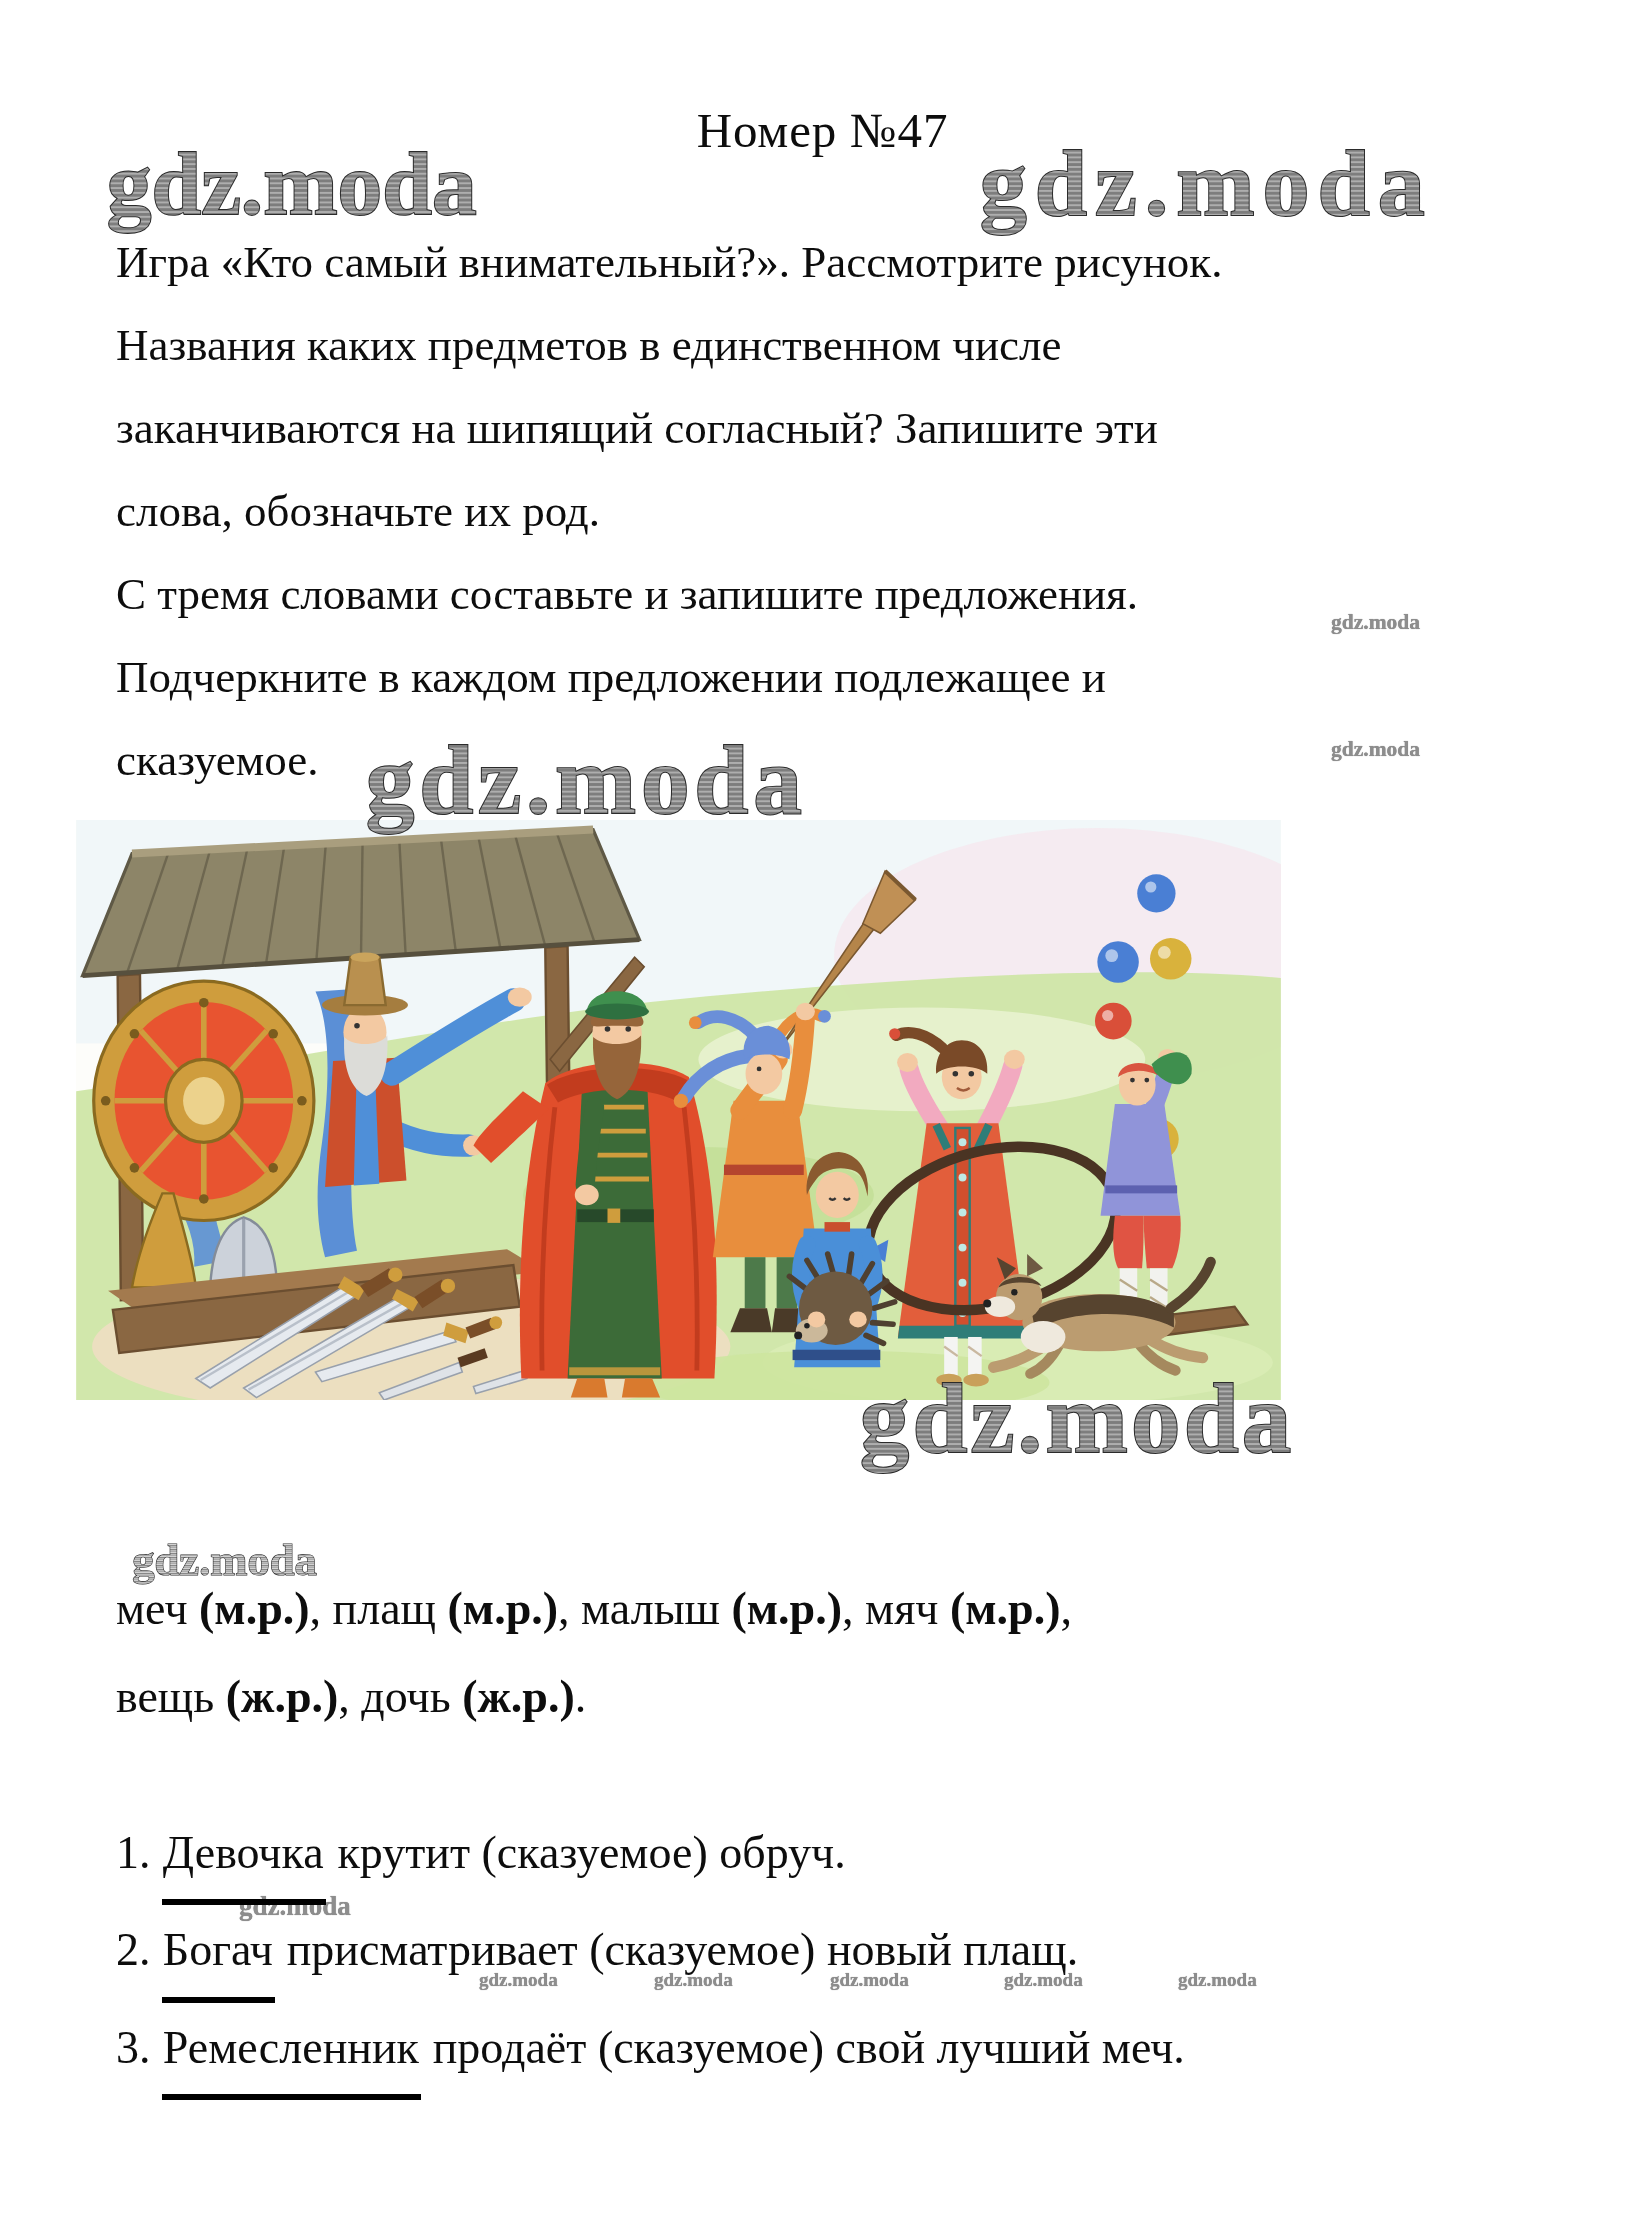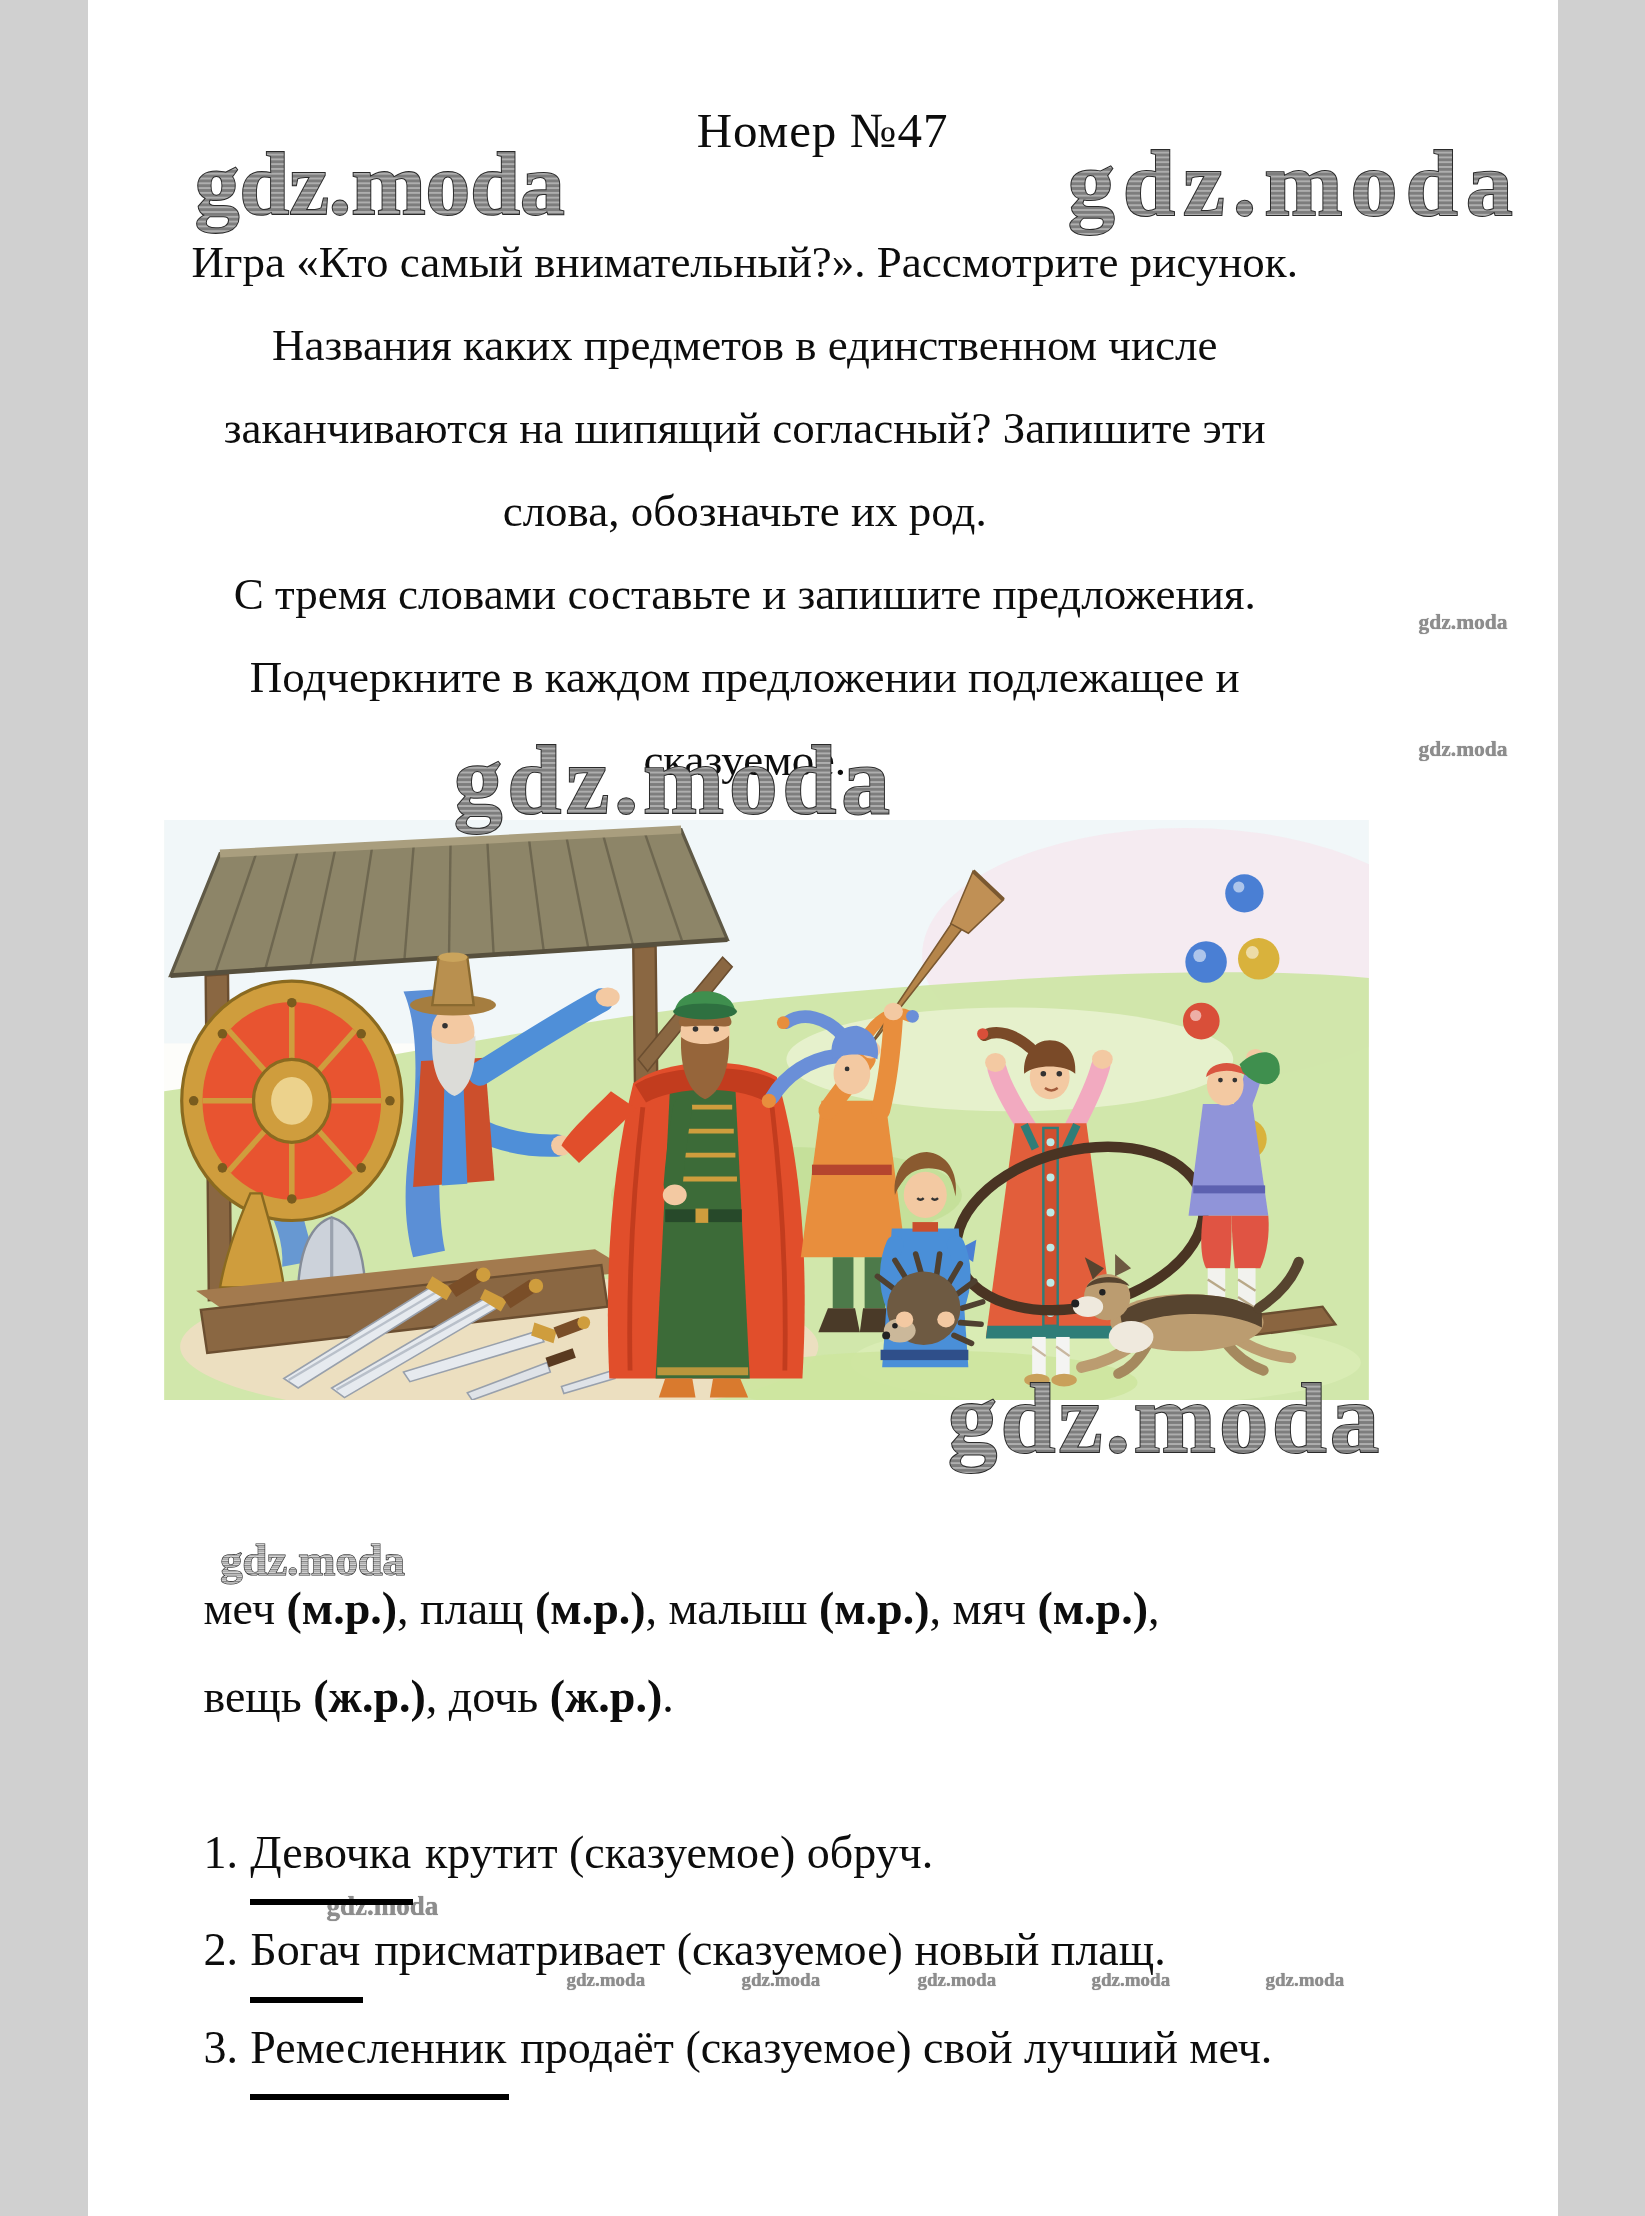--- a/index.html
+++ b/index.html
@@ -1,25 +1,25 @@
 <!DOCTYPE html>
 <html style="--sky: #e7f2f8; --pink: #f6e7ee; --grass: #cfe6a6; --grassLight: #e6f1cc; --ground: #ecdfc0; --roof: #8d8568; --roofDark: #6e6750; --roofLight: #a99e7e; --wood: #8a6742; --woodDark: #6b4e30; --gold: #cf9d3d; --goldDark: #8a6a20; --shieldRed: #e85430; --drape: #5b8fd6; --silver: #ccd2da; --silverDark: #9aa2ae; --skin: #f3c9a2; --hat: #b9904f; --sellerBlue: #4f8fd8; --vest: #cc4f2c; --beard: #dcdcd8; --cape: #e14e2b; --capeDark: #c23c1e; --caftan: #3c6b38; --capGreen: #3f8f4e; --hairBrown: #96653a; --boot: #d97a2e; --tunicOrange: #e88e3d; --hoodBlue: #6a8fd8; --pantsGreen: #4d7a4a; --bootDark: #4a3a28; --blousePink: #f2aac0; --sarafan: #e25e3b; --teal: #2f7d78; --hoop: #4a3423; --jugTunic: #9094d9; --jugPants: #e05443; --ballBlue: #4a7fd4; --ballYellow: #d9b23c; --ballRed: #d94f39; --kidBlue: #4a8fd8; --hedgehog: #6e5a42; --hedgehogDark: #4f4030; --dogLight: #bb9c70; --dogDark: #57442f; --cream: #efe9dd;font-size:12.8px"><head>
 <meta charset="utf-8">
 <style>
   html,body { margin:0; padding:0; background:#d0d0d0; }
   .page {
-    position:relative; width:1470px; height:2216px; margin:0 auto;
+    position:relative; width:1645px; height:2216px; margin:0 auto;
     background:#ffffff; overflow:hidden;
     font-family:"Liberation Serif", serif; color:#0d0d0d;
   }
   .title {
     position:absolute; top:102px; left:0; right:0;
     text-align:center; font-size:49px; letter-spacing:0.8px;
   }
-  .task { position:absolute; left:104px; top:221px; font-size:45px; line-height:83px; white-space:nowrap;text-align:center; }
+  .task { position:absolute; left:116px; top:221px; font-size:45px; line-height:83px; white-space:nowrap; }
   .solution-heading {
     position:absolute; top:1462px; left:0; right:0; margin-left:72px;
     text-align:center; font-size:49px;
   }
   .answers { position:absolute; left:116px; top:1565px; font-size:46px; line-height:88px; white-space:nowrap; }
   .sentences { position:absolute; left:116px; top:1808px; font-size:46px; line-height:89px; white-space:nowrap; }
   .seg-b { font-weight:bold; }
   .seg-u { display:inline-block; border-bottom:6.4px solid #000; padding:0 2.4px 2.4px 0.8px; }
   .wm-svg { position:absolute; overflow:visible; }
   .wm-svg text {

